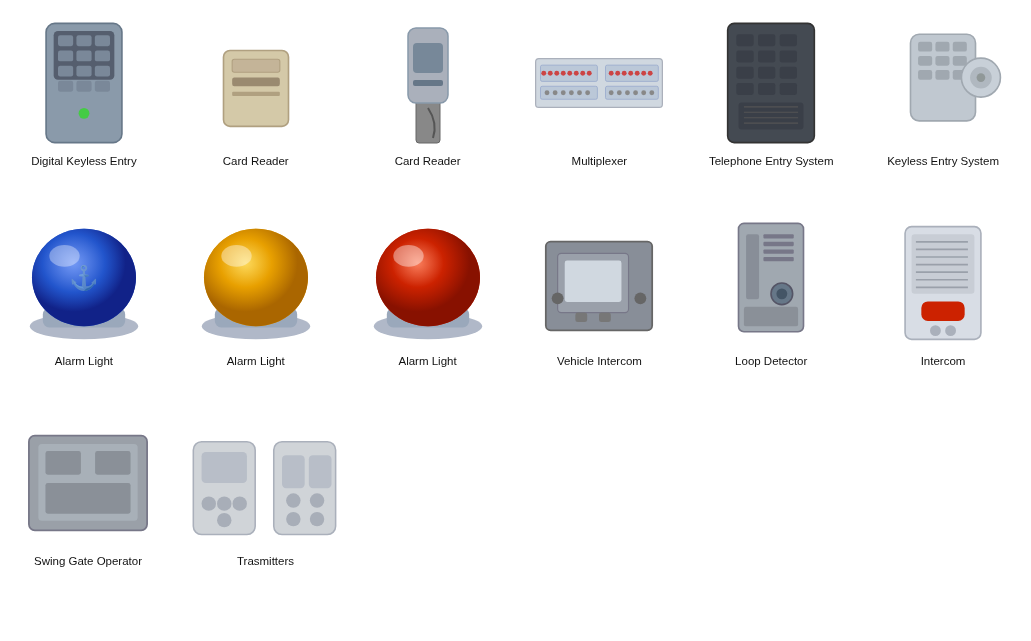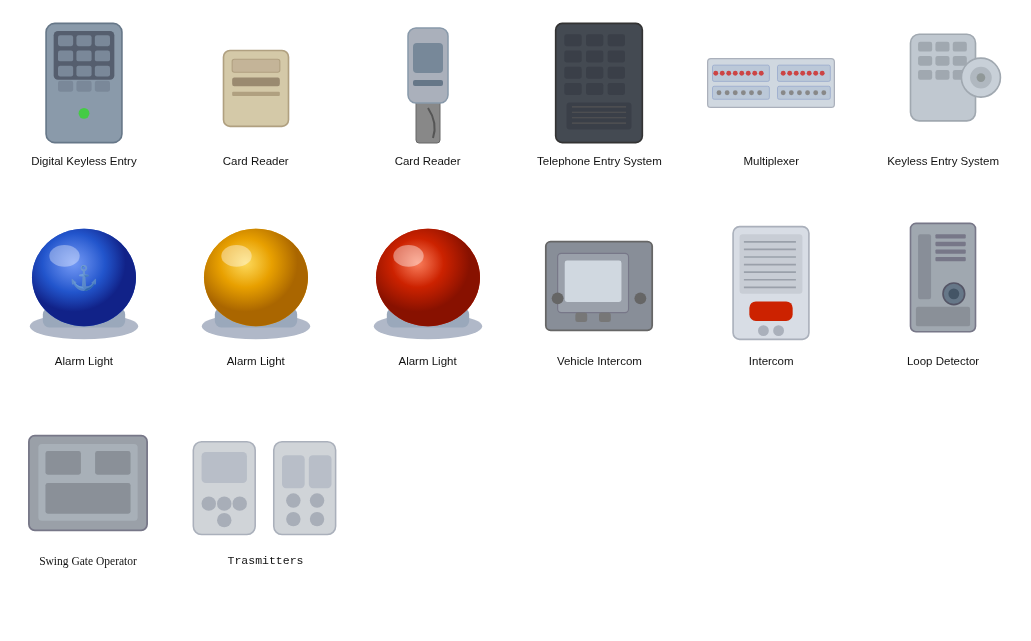--- a/index.html
+++ b/index.html
@@ -102,49 +102,20 @@
         <rect x="30" y="10" width="40" height="75" rx="8" fill="#aab0bb" stroke="#8899aa" stroke-width="1.5"></rect>
 
         <rect x="35" y="25" width="30" height="30" rx="4" fill="#778899"></rect>
 
         <rect x="35" y="62" width="30" height="6" rx="2" fill="#667788"></rect>
 
         <path d="M50 90 Q60 105 55 120" stroke="#555" stroke-width="2" fill="none"></path>
       </svg>
     </div>
     <div class="item-label">Card Reader</div>
-  </div>
-
-  <div class="item">
-    <div class="item-icon">
-      <svg viewBox="0 0 100 120" class="icon-svg">
-
-        <rect x="10" y="5" width="80" height="110" rx="6" fill="#444a52" stroke="#333" stroke-width="1.5"></rect>
-
-        <rect x="18" y="15" width="16" height="11" rx="2" fill="#3a3f48"></rect>
-        <rect x="38" y="15" width="16" height="11" rx="2" fill="#3a3f48"></rect>
-        <rect x="58" y="15" width="16" height="11" rx="2" fill="#3a3f48"></rect>
-        <rect x="18" y="30" width="16" height="11" rx="2" fill="#3a3f48"></rect>
-        <rect x="38" y="30" width="16" height="11" rx="2" fill="#3a3f48"></rect>
-        <rect x="58" y="30" width="16" height="11" rx="2" fill="#3a3f48"></rect>
-        <rect x="18" y="45" width="16" height="11" rx="2" fill="#3a3f48"></rect>
-        <rect x="38" y="45" width="16" height="11" rx="2" fill="#3a3f48"></rect>
-        <rect x="58" y="45" width="16" height="11" rx="2" fill="#3a3f48"></rect>
-        <rect x="18" y="60" width="16" height="11" rx="2" fill="#3a3f48"></rect>
-        <rect x="38" y="60" width="16" height="11" rx="2" fill="#3a3f48"></rect>
-        <rect x="58" y="60" width="16" height="11" rx="2" fill="#3a3f48"></rect>
-
-        <rect x="20" y="78" width="60" height="25" rx="3" fill="#3a3f48"></rect>
-        <line x1="25" y1="82" x2="75" y2="82" stroke="#555" stroke-width="1"></line>
-        <line x1="25" y1="87" x2="75" y2="87" stroke="#555" stroke-width="1"></line>
-        <line x1="25" y1="92" x2="75" y2="92" stroke="#555" stroke-width="1"></line>
-        <line x1="25" y1="97" x2="75" y2="97" stroke="#555" stroke-width="1"></line>
-      </svg>
-    </div>
-    <div class="item-label">Telephone Entry System</div>
   </div>
 
   <div class="item">
     <div class="item-icon">
       <svg viewBox="0 0 160 80" class="icon-svg">
 
         <rect x="2" y="10" width="156" height="60" rx="4" fill="#d0d8e0" stroke="#aab0bb" stroke-width="1.5"></rect>
 
         <rect x="8" y="18" width="70" height="20" rx="2" fill="#bbc8d8" stroke="#99aacc" stroke-width="1"></rect>
 
@@ -180,20 +151,49 @@
         <circle cx="125" cy="52" r="3" fill="#888"></circle>
         <circle cx="135" cy="52" r="3" fill="#888"></circle>
         <circle cx="145" cy="52" r="3" fill="#888"></circle>
       </svg>
     </div>
     <div class="item-label">Multiplexer</div>
   </div>
 
   <div class="item">
     <div class="item-icon">
+      <svg viewBox="0 0 100 120" class="icon-svg">
+
+        <rect x="10" y="5" width="80" height="110" rx="6" fill="#444a52" stroke="#333" stroke-width="1.5"></rect>
+
+        <rect x="18" y="15" width="16" height="11" rx="2" fill="#3a3f48"></rect>
+        <rect x="38" y="15" width="16" height="11" rx="2" fill="#3a3f48"></rect>
+        <rect x="58" y="15" width="16" height="11" rx="2" fill="#3a3f48"></rect>
+        <rect x="18" y="30" width="16" height="11" rx="2" fill="#3a3f48"></rect>
+        <rect x="38" y="30" width="16" height="11" rx="2" fill="#3a3f48"></rect>
+        <rect x="58" y="30" width="16" height="11" rx="2" fill="#3a3f48"></rect>
+        <rect x="18" y="45" width="16" height="11" rx="2" fill="#3a3f48"></rect>
+        <rect x="38" y="45" width="16" height="11" rx="2" fill="#3a3f48"></rect>
+        <rect x="58" y="45" width="16" height="11" rx="2" fill="#3a3f48"></rect>
+        <rect x="18" y="60" width="16" height="11" rx="2" fill="#3a3f48"></rect>
+        <rect x="38" y="60" width="16" height="11" rx="2" fill="#3a3f48"></rect>
+        <rect x="58" y="60" width="16" height="11" rx="2" fill="#3a3f48"></rect>
+
+        <rect x="20" y="78" width="60" height="25" rx="3" fill="#3a3f48"></rect>
+        <line x1="25" y1="82" x2="75" y2="82" stroke="#555" stroke-width="1"></line>
+        <line x1="25" y1="87" x2="75" y2="87" stroke="#555" stroke-width="1"></line>
+        <line x1="25" y1="92" x2="75" y2="92" stroke="#555" stroke-width="1"></line>
+        <line x1="25" y1="97" x2="75" y2="97" stroke="#555" stroke-width="1"></line>
+      </svg>
+    </div>
+    <div class="item-label">Telephone Entry System</div>
+  </div>
+
+  <div class="item">
+    <div class="item-icon">
       <svg viewBox="0 0 90 120" class="icon-svg">
 
         <rect x="15" y="15" width="60" height="80" rx="8" fill="#c0c8d0" stroke="#a0a8b0" stroke-width="1.5"></rect>
 
         <rect x="22" y="22" width="13" height="9" rx="2" fill="#a0a8b0"></rect>
         <rect x="38" y="22" width="13" height="9" rx="2" fill="#a0a8b0"></rect>
         <rect x="54" y="22" width="13" height="9" rx="2" fill="#a0a8b0"></rect>
         <rect x="22" y="35" width="13" height="9" rx="2" fill="#a0a8b0"></rect>
         <rect x="38" y="35" width="13" height="9" rx="2" fill="#a0a8b0"></rect>
         <rect x="54" y="35" width="13" height="9" rx="2" fill="#a0a8b0"></rect>
@@ -296,86 +296,86 @@
         <rect x="55" y="80" width="10" height="8" rx="2" fill="#777"></rect>
       </svg>
     </div>
     <div class="item-label">Vehicle Intercom</div>
   </div>
 
   <div class="item">
     <div class="item-icon">
       <svg viewBox="0 0 90 120" class="icon-svg">
 
+        <rect x="15" y="5" width="60" height="100" rx="5" fill="#a0a8b0" stroke="#778" stroke-width="1.5"></rect>
+
+        <rect x="22" y="15" width="12" height="60" rx="2" fill="#888e98"></rect>
+
+        <rect x="38" y="15" width="28" height="4" rx="1" fill="#778"></rect>
+        <rect x="38" y="22" width="28" height="4" rx="1" fill="#778"></rect>
+        <rect x="38" y="29" width="28" height="4" rx="1" fill="#778"></rect>
+        <rect x="38" y="36" width="28" height="4" rx="1" fill="#778"></rect>
+
+        <circle cx="55" cy="70" r="10" fill="#667788" stroke="#556" stroke-width="1.5"></circle>
+        <circle cx="55" cy="70" r="5" fill="#445566"></circle>
+
+        <rect x="20" y="82" width="50" height="18" rx="2" fill="#8a9098"></rect>
+      </svg>
+    </div>
+    <div class="item-label">Loop Detector</div>
+  </div>
+
+  <div class="item">
+    <div class="item-icon">
+      <svg viewBox="0 0 90 120" class="icon-svg">
+
         <rect x="10" y="8" width="70" height="104" rx="6" fill="#d8dde5" stroke="#aab0bb" stroke-width="1.5"></rect>
 
         <rect x="16" y="15" width="58" height="55" rx="3" fill="#c8cdd5"></rect>
         <line x1="20" y1="22" x2="68" y2="22" stroke="#9aa0aa" stroke-width="1.5"></line>
         <line x1="20" y1="29" x2="68" y2="29" stroke="#9aa0aa" stroke-width="1.5"></line>
         <line x1="20" y1="36" x2="68" y2="36" stroke="#9aa0aa" stroke-width="1.5"></line>
         <line x1="20" y1="43" x2="68" y2="43" stroke="#9aa0aa" stroke-width="1.5"></line>
         <line x1="20" y1="50" x2="68" y2="50" stroke="#9aa0aa" stroke-width="1.5"></line>
         <line x1="20" y1="57" x2="68" y2="57" stroke="#9aa0aa" stroke-width="1.5"></line>
         <line x1="20" y1="64" x2="68" y2="64" stroke="#9aa0aa" stroke-width="1.5"></line>
 
         <rect x="25" y="77" width="40" height="18" rx="6" fill="#cc2200"></rect>
 
         <circle cx="38" cy="104" r="5" fill="#aab0bb"></circle>
         <circle cx="52" cy="104" r="5" fill="#aab0bb"></circle>
       </svg>
     </div>
     <div class="item-label">Intercom</div>
   </div>
 
-  <div class="item">
-    <div class="item-icon">
-      <svg viewBox="0 0 90 120" class="icon-svg">
-
-        <rect x="15" y="5" width="60" height="100" rx="5" fill="#a0a8b0" stroke="#778" stroke-width="1.5"></rect>
-
-        <rect x="22" y="15" width="12" height="60" rx="2" fill="#888e98"></rect>
-
-        <rect x="38" y="15" width="28" height="4" rx="1" fill="#778"></rect>
-        <rect x="38" y="22" width="28" height="4" rx="1" fill="#778"></rect>
-        <rect x="38" y="29" width="28" height="4" rx="1" fill="#778"></rect>
-        <rect x="38" y="36" width="28" height="4" rx="1" fill="#778"></rect>
-
-        <circle cx="55" cy="70" r="10" fill="#667788" stroke="#556" stroke-width="1.5"></circle>
-        <circle cx="55" cy="70" r="5" fill="#445566"></circle>
-
-        <rect x="20" y="82" width="50" height="18" rx="2" fill="#8a9098"></rect>
-      </svg>
-    </div>
-    <div class="item-label">Loop Detector</div>
-  </div>
-
 </div>
 
 <div class="grid-section" style="padding-top:30px;">
 
 
 
 
-  <div class="item" style="width:180px;font-family:Liberation Serif, serif;">
+  <div class="item" style="width:180px;">
     <div class="item-icon" style="width:150px;">
       <svg viewBox="0 0 120 110" class="icon-svg">
 
         <rect x="10" y="15" width="100" height="80" rx="5" fill="#9aa0a8" stroke="#778" stroke-width="1.5"></rect>
 
         <rect x="18" y="22" width="84" height="65" rx="3" fill="#a8b0b8"></rect>
 
         <rect x="24" y="28" width="30" height="20" rx="2" fill="#8a9098"></rect>
         <rect x="66" y="28" width="30" height="20" rx="2" fill="#8a9098"></rect>
         <rect x="24" y="55" width="72" height="26" rx="2" fill="#8a9098"></rect>
       </svg>
     </div>
     <div class="item-label">Swing Gate Operator</div>
   </div>
 
-  <div class="item" style="width:175px;font-family:Liberation Mono, monospace;">
+  <div class="item" style="width:175px;">
     <div class="item-icon" style="width:165px;">
       <svg viewBox="0 0 160 110" class="icon-svg">
 
         <rect x="10" y="15" width="60" height="90" rx="8" fill="#d0d4d8" stroke="#aab0bb" stroke-width="1.5"></rect>
         <rect x="18" y="25" width="44" height="30" rx="4" fill="#b8bec8"></rect>
         <circle cx="25" cy="75" r="7" fill="#a8aeb8"></circle>
         <circle cx="40" cy="75" r="7" fill="#a8aeb8"></circle>
         <circle cx="55" cy="75" r="7" fill="#a8aeb8"></circle>
         <circle cx="40" cy="91" r="7" fill="#a8aeb8"></circle>
 

